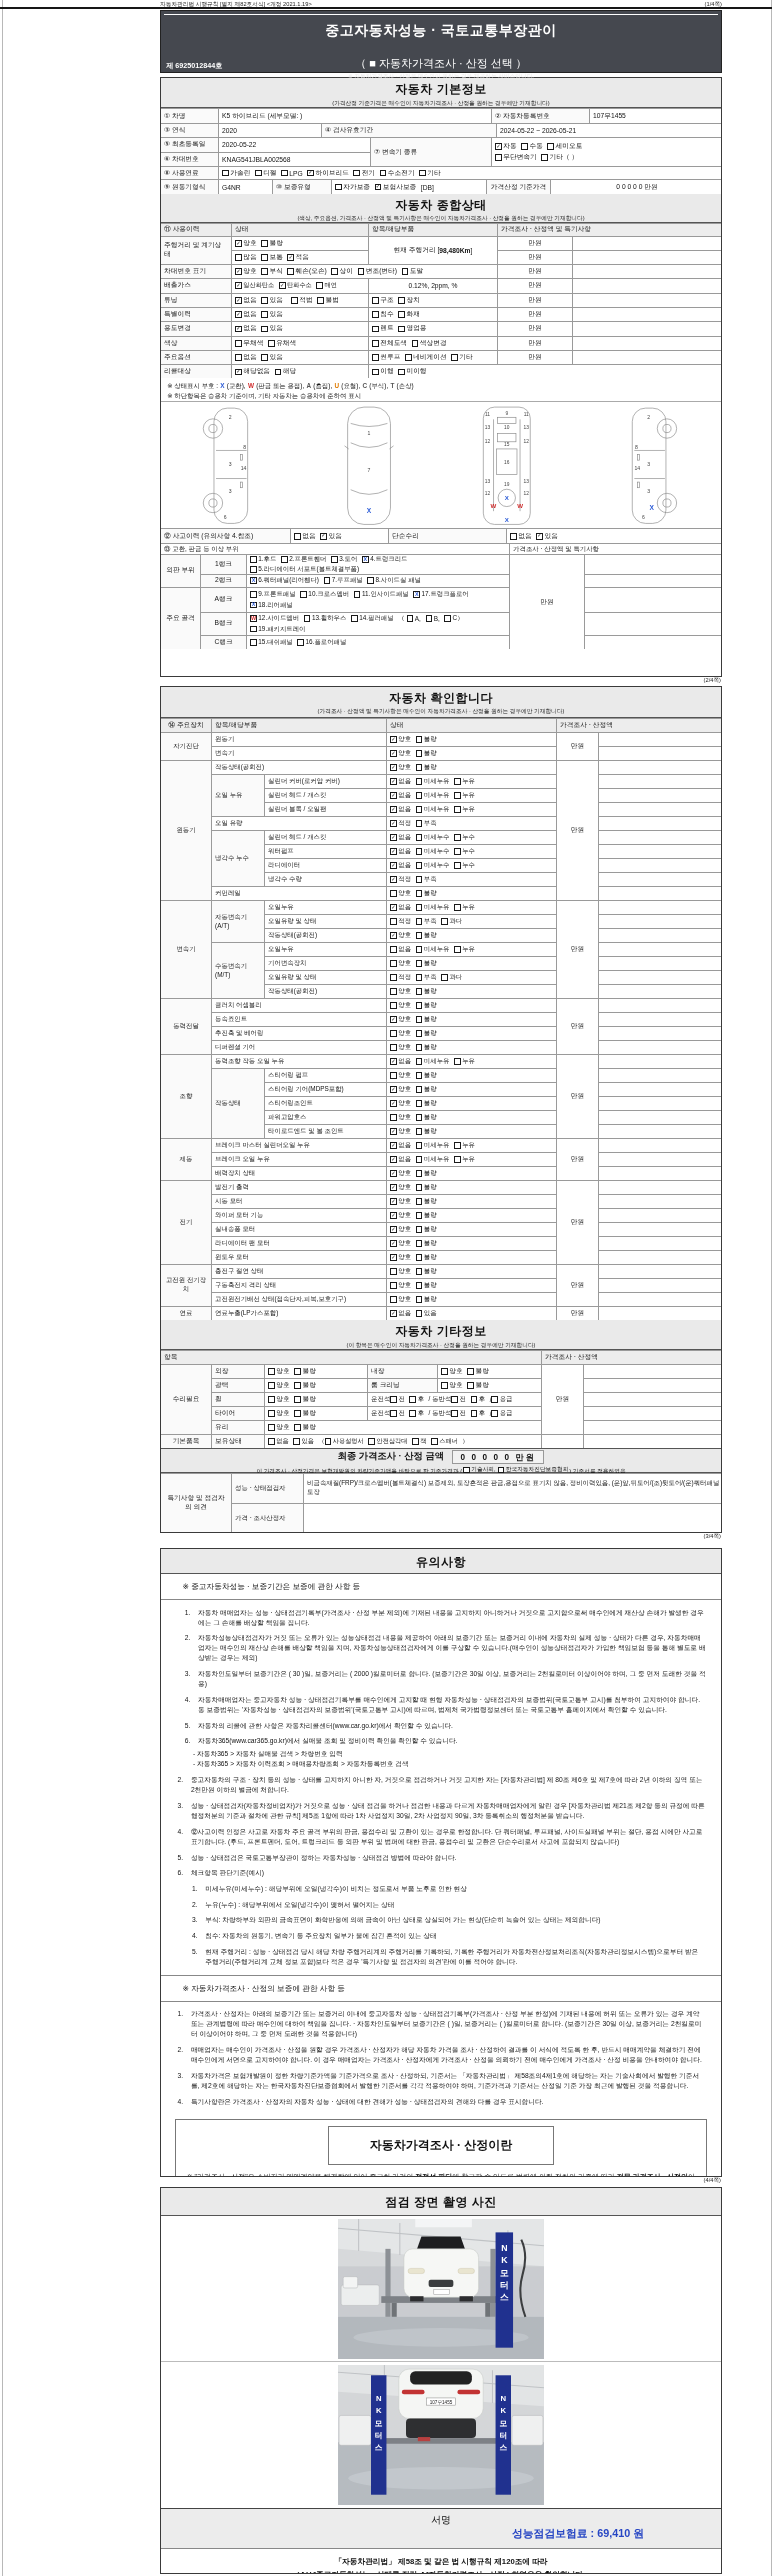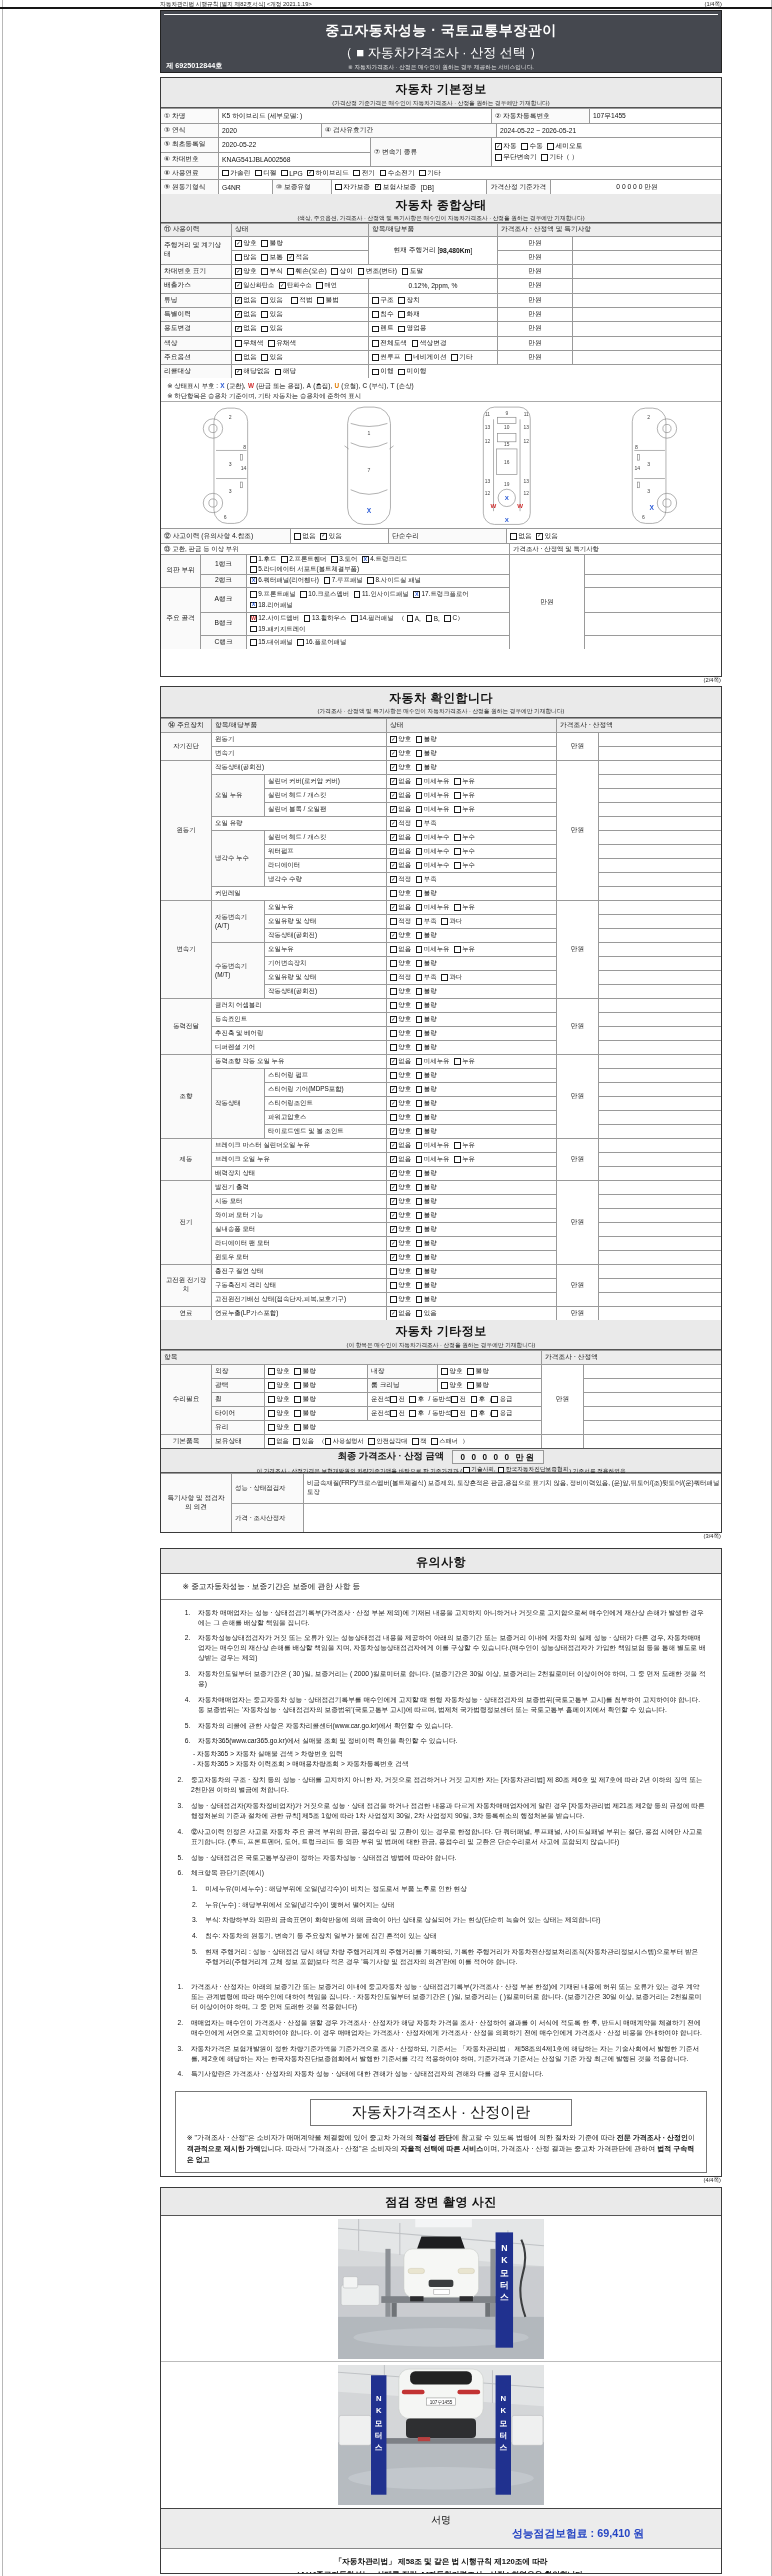--- a/index.html
+++ b/index.html
@@ -7,21 +7,21 @@
 .sheet{position:relative;width:773px;height:2576px;background:#fff;overflow:hidden;
   font-family:"Liberation Sans","DejaVu Sans",sans-serif;color:#111}
 .edge{position:absolute;top:0;bottom:0;width:0.5px;background:#b8b8b8}
 .edge-l{left:1.5px}.edge-r{right:1.5px}
 .top-rule{position:absolute;top:7.2px;left:0;width:100%;height:1.5px;background:#161616}
 .meta-row{position:absolute;top:0.5px;left:160px;width:562px;display:flex;justify-content:space-between;font-size:5.7px;color:#222}
 .form-col{position:relative;margin:10.3px 0 0 160px;width:562px}
 .title-box{height:63px;background:#45484f;border:0.5px solid #222;color:#fff;text-align:center;position:relative}
 .tb-line{position:absolute;top:2.6px;left:3.1px;right:3.1px;height:1.5px;background:#fff}
 .tb-title{font-size:14px;font-weight:bold;letter-spacing:0.5px;padding-top:10.3px}
-.tb-sub{font-size:13px;margin-top:4px}
+.tb-sub{font-size:11px;margin-top:16px}
 .tb-note{font-size:5.7px;margin-top:2.1px;color:#e9e9e9}
 .tb-docno{position:absolute;left:5.2px;bottom:1px;font-size:7.2px;font-weight:bold}
 .block{border:1.5px solid #3a3a3a;background:#fff;overflow:hidden;margin-top:4.1px}
 .band{background:#eaeaea;border-bottom:1px solid #555;text-align:center;padding:3.1px 0}
 .band h2{font-size:12px;font-weight:bold;letter-spacing:0.5px}
 .band .bnote{font-size:5.7px;margin-top:1.5px;color:#222}
 .pagemark-row{height:8.2px;text-align:right;font-size:5.7px;padding-right:1px;color:#222}
 .tgrid{display:grid}
 .gc{border-left:0.5px solid #9a9a9a;border-top:0.5px solid #9a9a9a;display:flex;flex-wrap:wrap;align-items:center;align-content:center;padding:0.5px 3.1px;font-size:6.7px;overflow:hidden;background:#fff}
 .gc.c1{border-left:none}
@@ -42,21 +42,21 @@
 .fp-value{display:inline-block;border:0.5px solid #999;background:#f2f2f2;font-size:8.2px;font-weight:bold;letter-spacing:2.1px;padding:0.5px 7.2px;margin-left:8.2px;vertical-align:middle}
 .fp-note{font-size:5.7px;margin-top:1.5px}
 .fp-note .cb{margin:0 1px}
 .sec-row{border-bottom:0.5px solid #888;padding:7.7px 0 7.7px 21.6px;font-size:7.7px;color:#111}
 .sec-row.topline{border-top:0.5px solid #888}
 .notice-body{padding:7.2px 14.4px 2.1px 16.5px;font-size:6.7px;line-height:1.5;color:#111}
 .nitem{display:flex;margin-bottom:5.7px}
 .nno{width:13.4px;flex:none}
 .nsub{margin:-3.6px 0 5.2px 15.5px;line-height:1.6}
 .box-wrap{margin:4.1px 14.4px 5.2px;border:0.5px solid #777;padding:6.2px 10.3px 7.2px;text-align:center}
-.box-title{display:inline-block;border:0.5px solid #777;padding:3px 41px;font-size:15px;font-weight:normal;background:#fff}
+.box-title{display:inline-block;border:0.5px solid #777;padding:10px 41px;font-size:12px;font-weight:bold;background:#fff}
 .box-text{text-align:left;font-size:7px;line-height:1.6;margin-top:6.2px}
 .photo-wrap{padding:2.6px 0;text-align:center}
 .photo{width:206px;height:140px;display:block;margin:0 auto}
 .photo-sep{border-top:0.5px solid #bbb;margin:2.6px 0}
 .sign-box{background:#ececec;border-top:1px solid #444;border-bottom:0.5px solid #888;height:41px;position:relative;text-align:center}
 .sign-title{font-size:9.8px;padding-top:5.7px}
 .sign-fee{position:absolute;right:77px;bottom:6.2px;font-size:10.8px;font-weight:bold;color:#2746c4}
 .confirm{text-align:center;font-size:7.7px;font-weight:bold;padding-top:6.2px;line-height:1.75}
 svg text{font-family:"Liberation Sans","DejaVu Sans",sans-serif}
 </style>
@@ -1525,20 +1525,21 @@
           </div>
           <div class="nitem" style="margin-left: 14.4px;">
             <span class="nno">4.</span>
             <span>침수: 자동차의 원동기, 변속기 등 주요장치 일부가 물에 잠긴 흔적이 있는 상태</span>
           </div>
           <div class="nitem" style="margin-left: 14.4px;">
             <span class="nno">5.</span>
             <span>현재 주행거리 : 성능 · 상태점검 당시 해당 차량 주행거리계의 주행거리를 기록하되, 기록한 주행거리가 자동차전산정보처리조직(자동차관리정보시스템)으로부터 받은 주행거리(주행거리계 교체 정보 포함)보다 적은 경우 '특기사항 및 점검자의 의견'란에 이를 적어야 합니다.</span>
           </div>
         </div>
+      <div class="sec-row topline">※ 자동차가격조사 · 산정의 보증에 관한 사항 등</div>
       <div class="notice-body" id="noticeBody2">
           <div class="nitem">
             <span class="nno">1.</span>
             <span>가격조사 · 산정자는 아래의 보증기간 또는 보증거리 이내에 중고자동차 성능 · 상태점검기록부(가격조사 · 산정 부분 한정)에 기재된 내용에 허위 또는 오류가 있는 경우 계약 또는 관계법령에 따라 매수인에 대하여 책임을 집니다. · 자동차인도일부터 보증기간은 (      )일, 보증거리는 (      )킬로미터로 합니다. (보증기간은 30일 이상, 보증거리는 2천킬로미터 이상이어야 하며, 그 중 먼저 도래한 것을 적용합니다)</span>
           </div>
           <div class="nitem">
             <span class="nno">2.</span>
             <span>매매업자는 매수인이 가격조사 · 산정을 원할 경우 가격조사 · 산정자가 해당 자동차 가격을 조사 · 산정하여 결과를 이 서식에 적도록 한 후, 반드시 매매계약을 체결하기 전에 매수인에게 서면으로 고지하여야 합니다. 이 경우 매매업자는 가격조사 · 산정자에게 가격조사 · 산정을 의뢰하기 전에 매수인에게 가격조사 · 산정 비용을 안내하여야 합니다.</span>
           </div>
           <div class="nitem">

